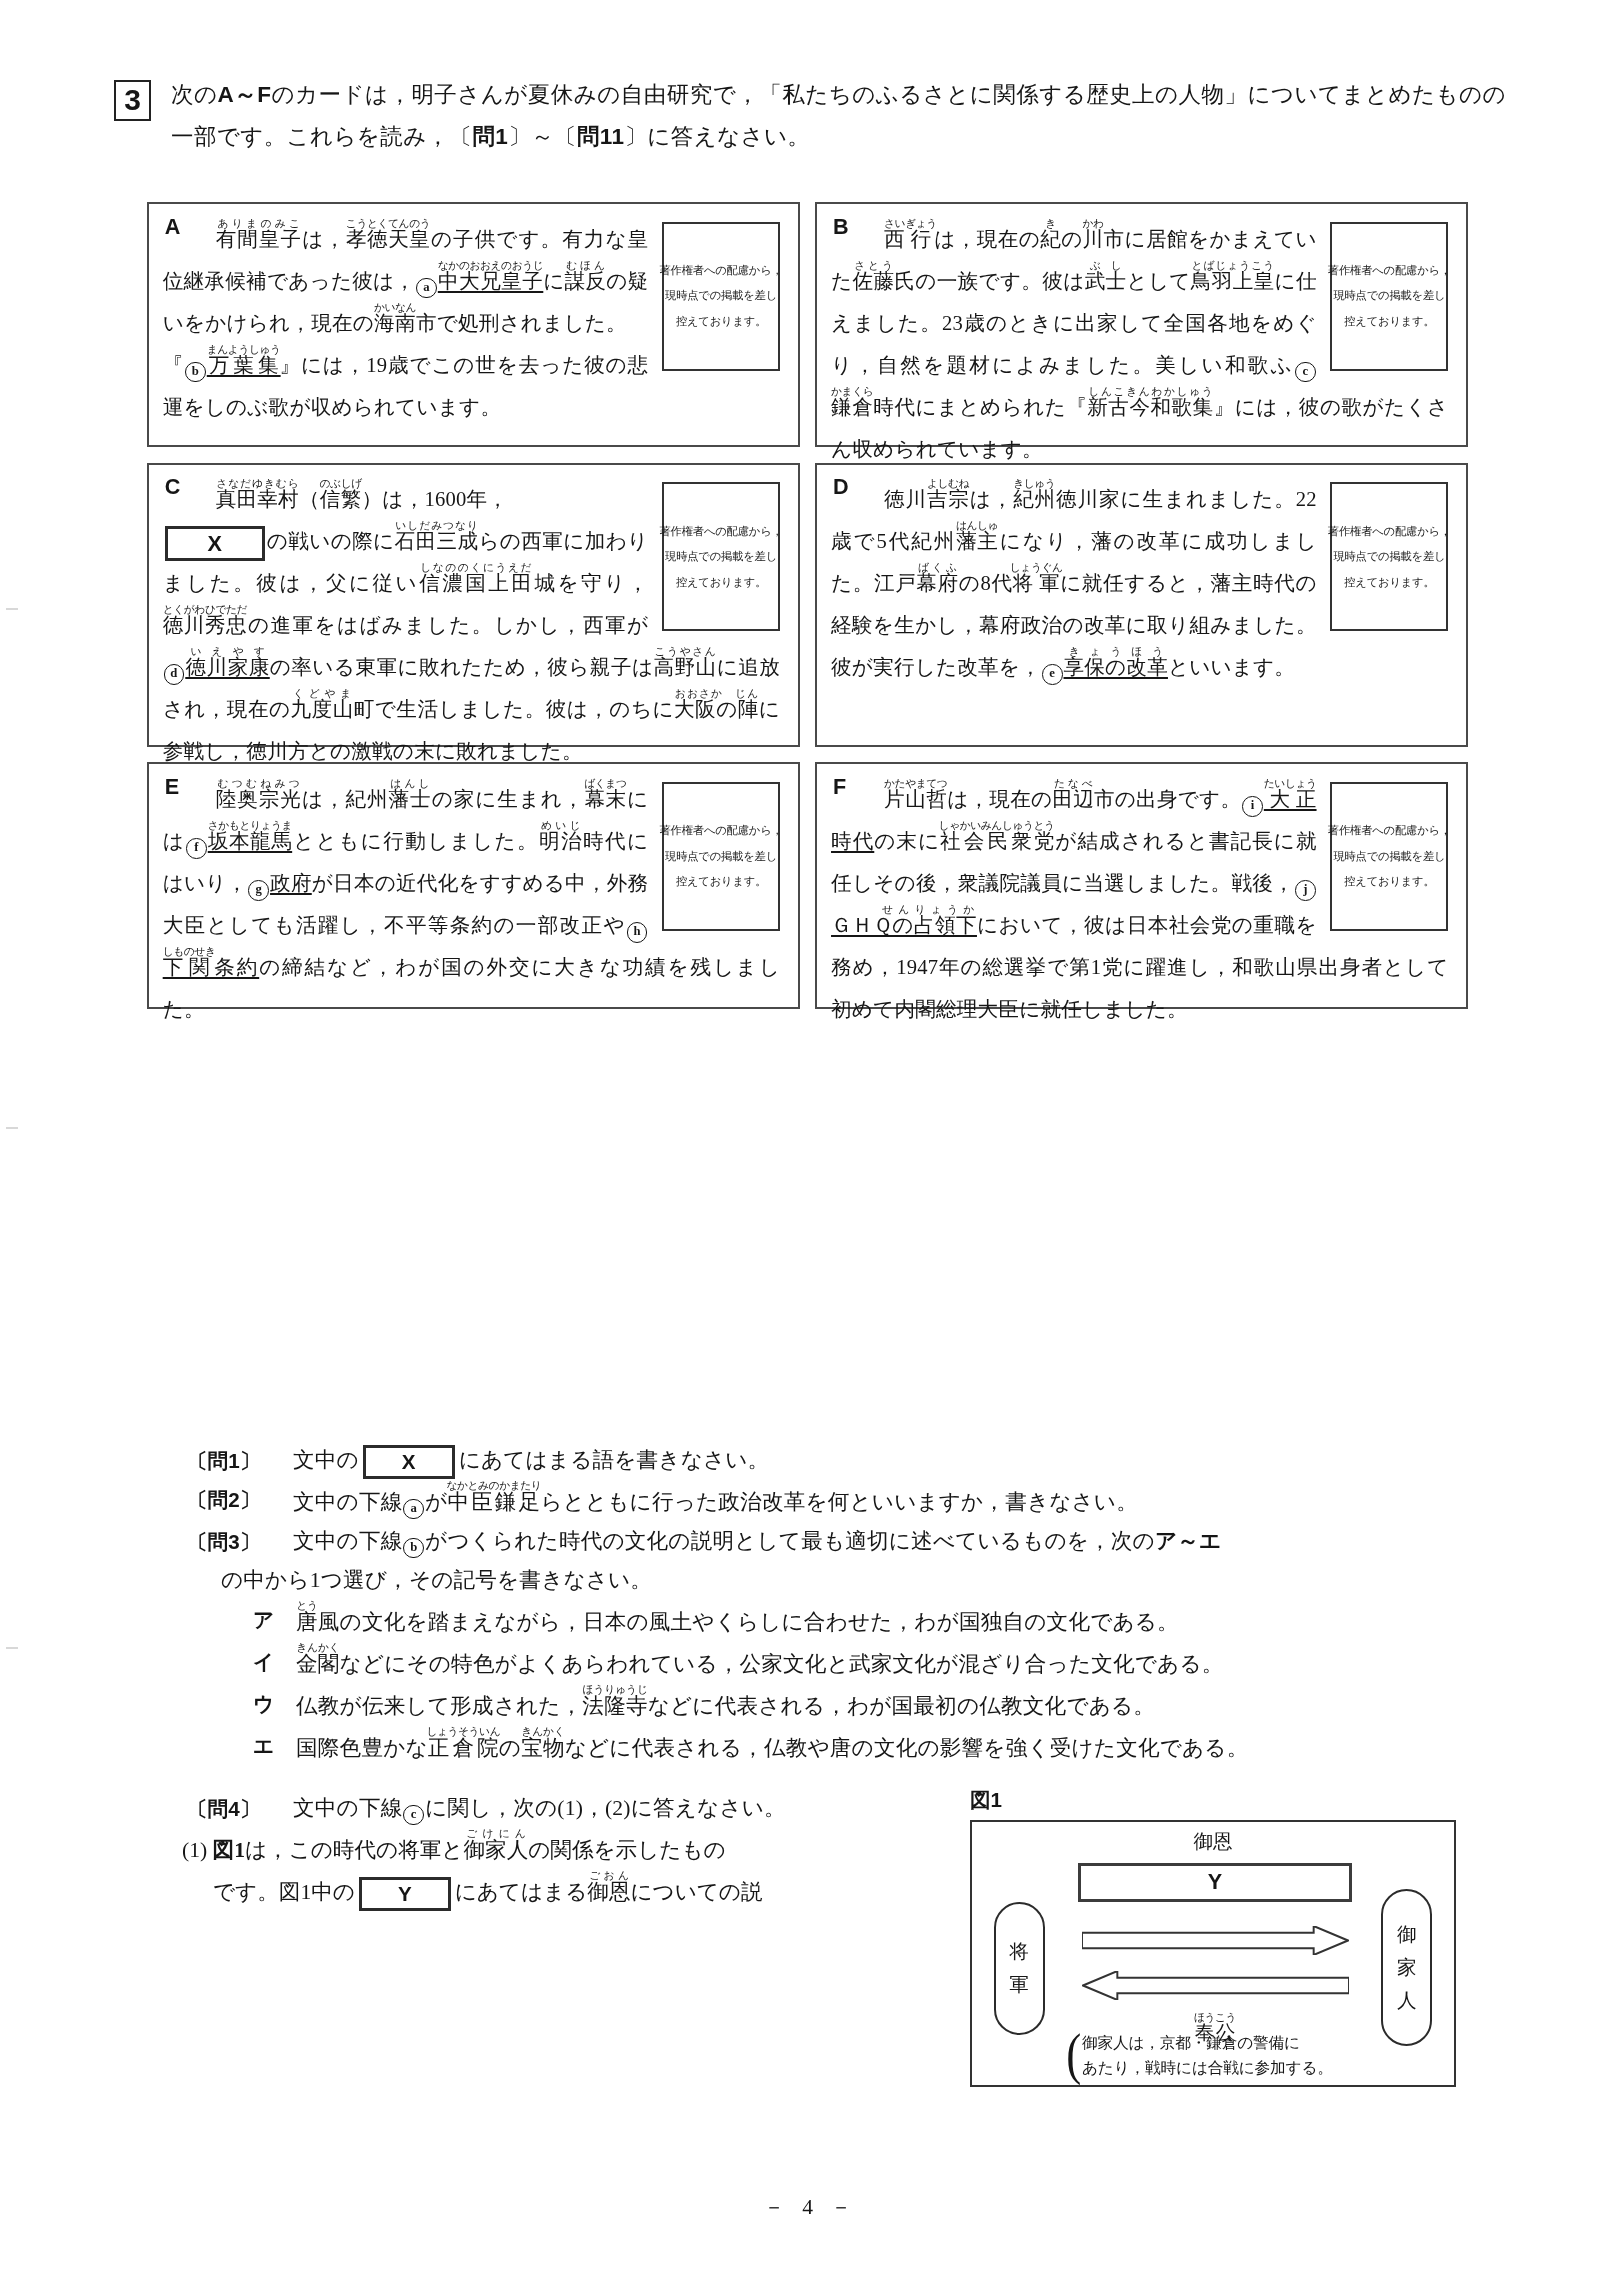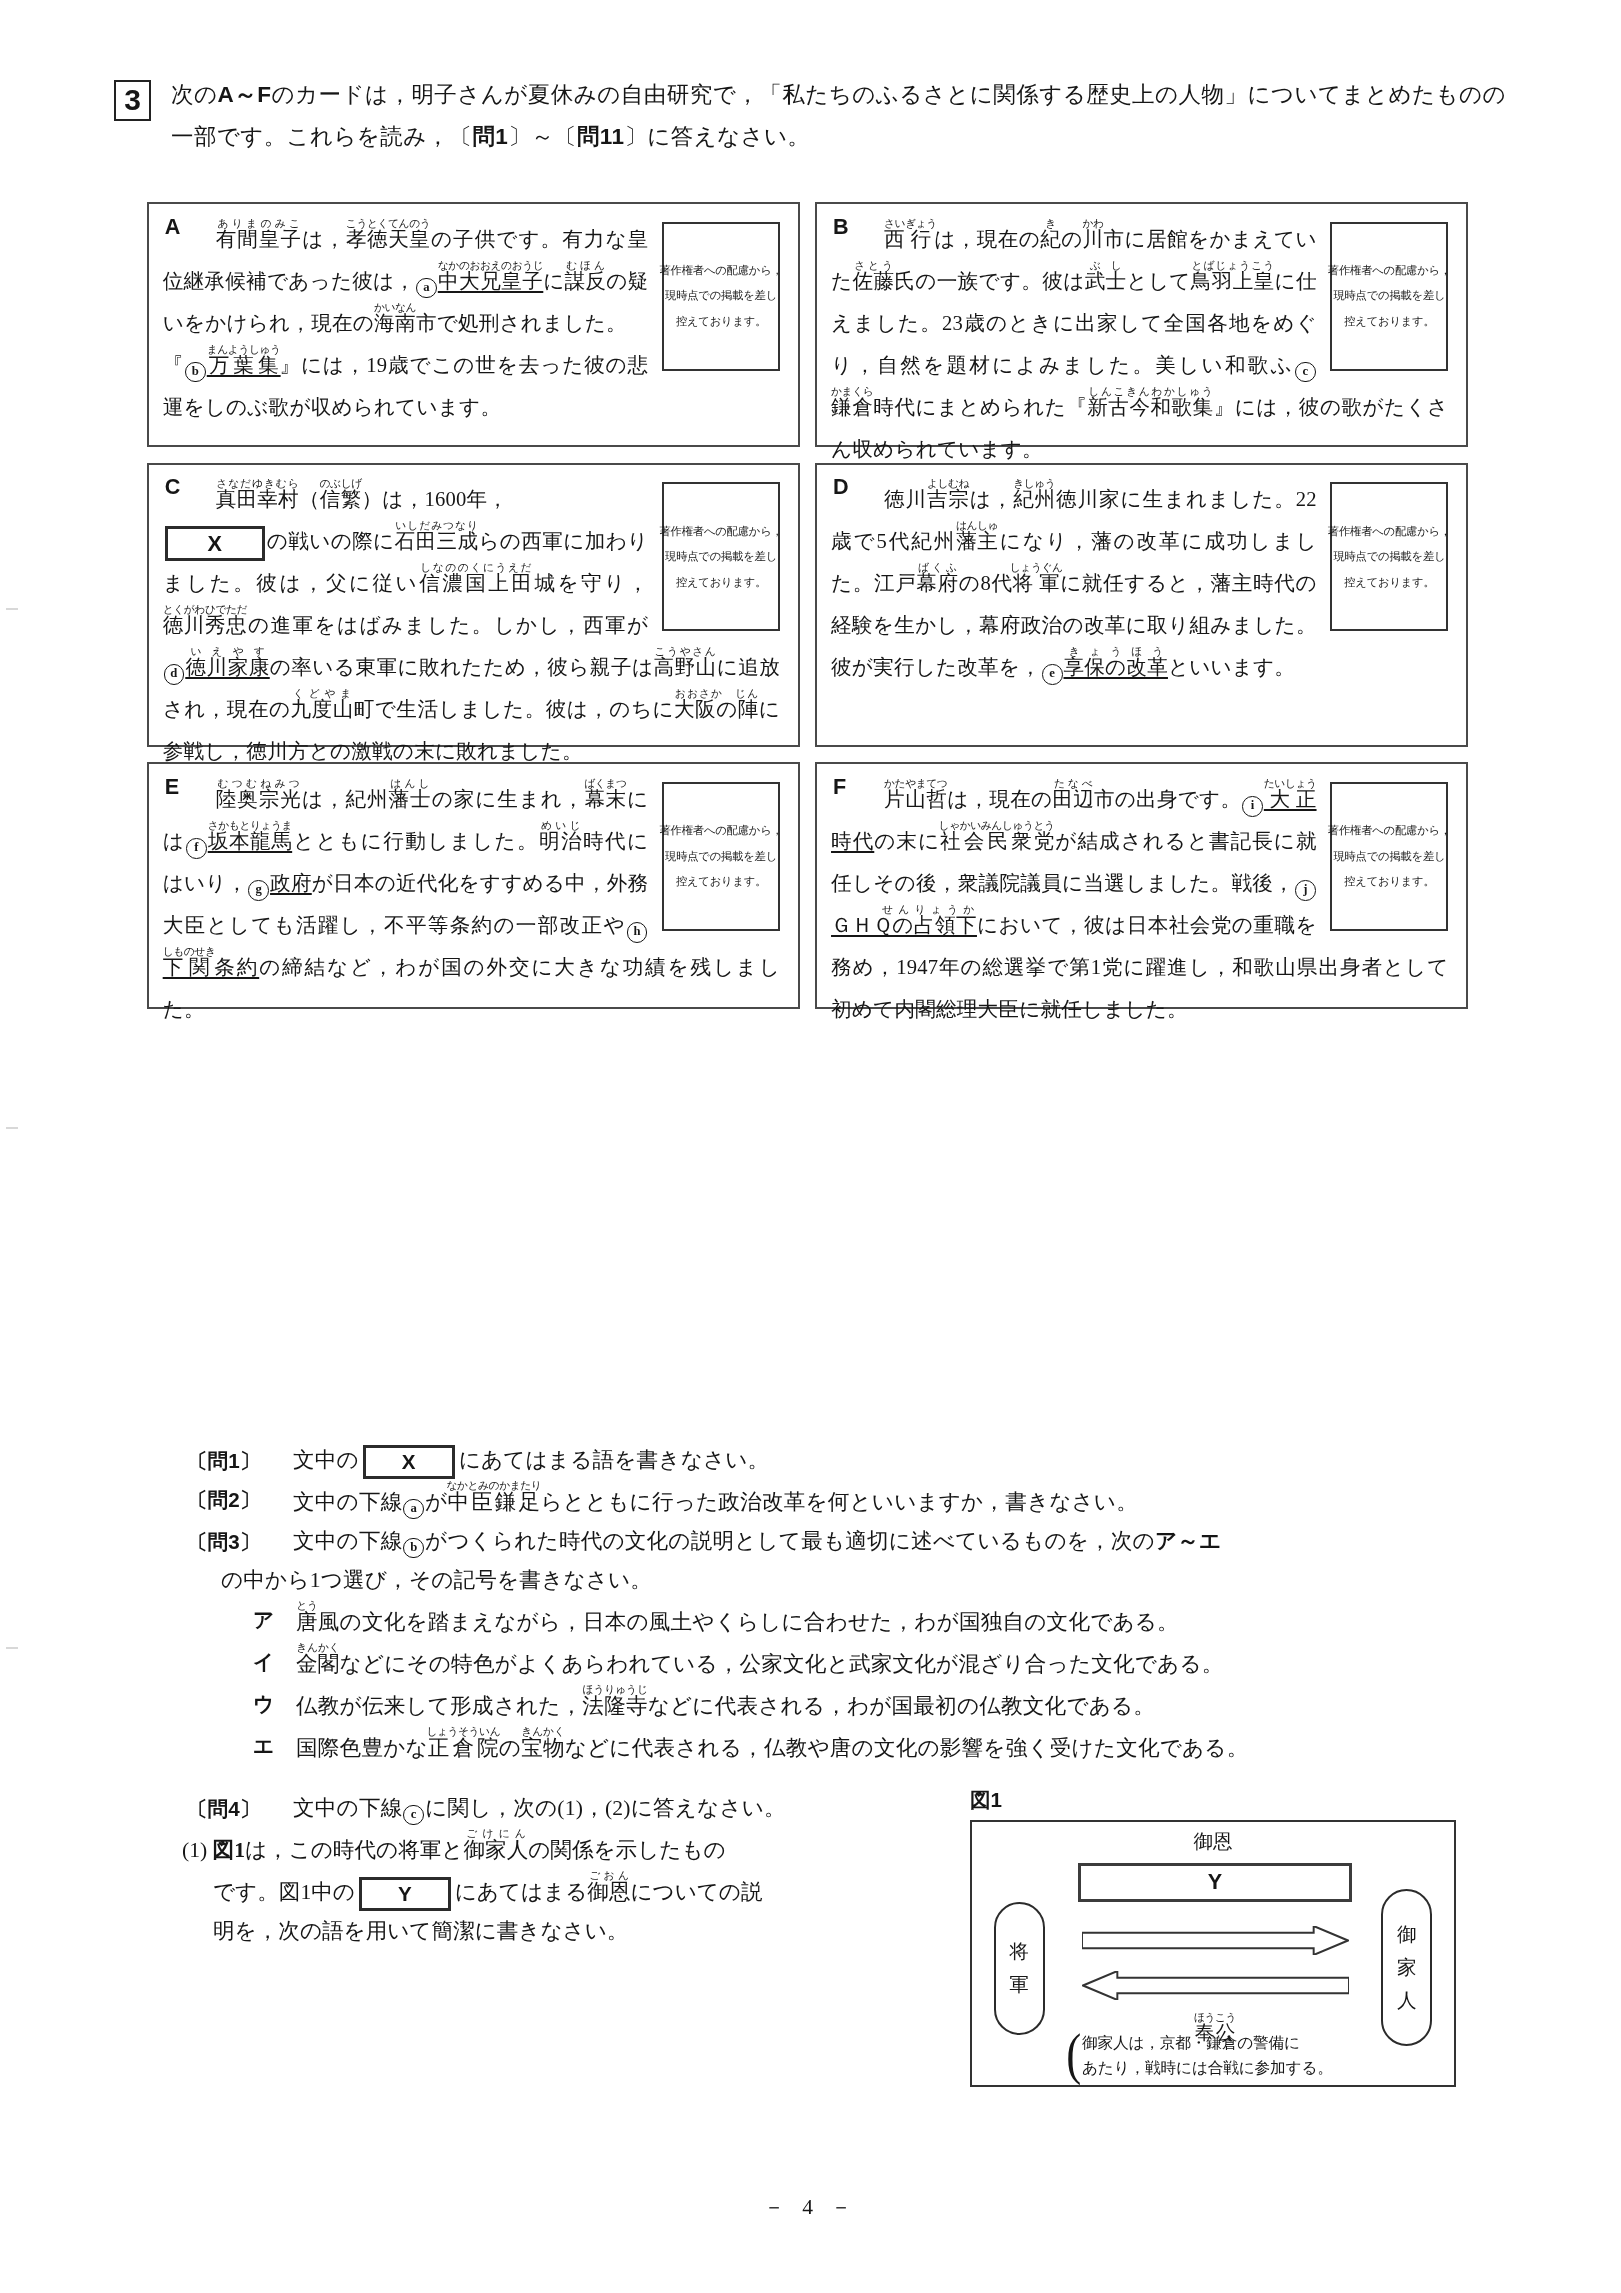--- a/index.html
+++ b/index.html
@@ -467,21 +467,20 @@
   </div>
 
   <div class="q4block">
     <div class="qline">
       <div class="qtag">〔問4〕</div>
       <div class="qtext"><span>文中の下線</span><span class="circ">c</span><span>に関し，次の(1)，(2)に答えなさい。</span></div>
     </div>
     <div class="q4sub">
       <span>(1) </span><b>図1</b><span>は，この時代の将軍と<ruby>御家人<rt>ごけにん</rt></ruby>の関係を示したもの</span>
       <div class="hang"><span>です。図1中の</span><span class="xbox-sm">Y</span><span>にあてはまる<ruby>御恩<rt>ごおん</rt></ruby>についての説</span></div>
-      <div class="hang">明を，次の語を用いて簡潔に書きなさい。</div>
     </div>
   </div>
 
   <div class="fig-wrap">
     <div class="fig-title">図1</div>
     <div class="fig-box">
       <div class="fig-label-top">御恩</div>
 
       <div class="node node-shogun">
         <span>将</span>

